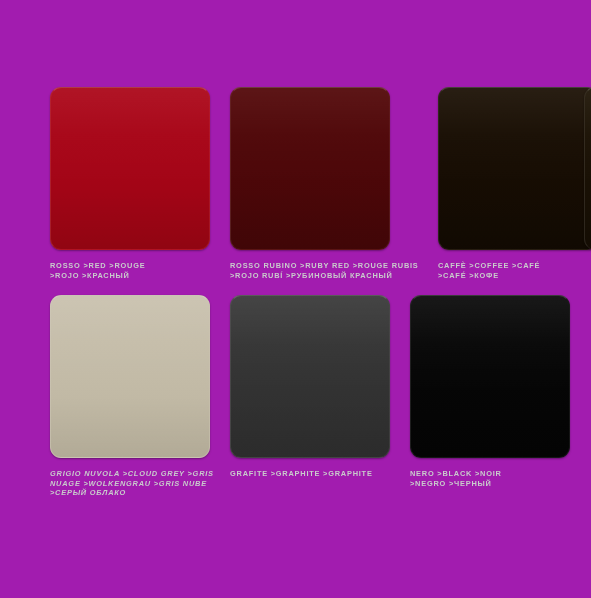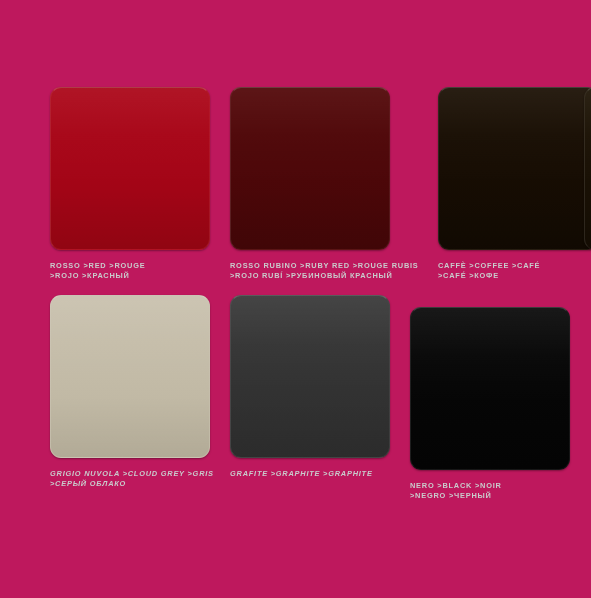--- a/index.html
+++ b/index.html
@@ -63,21 +63,21 @@
   }
   
   #swatch-cell-partial {
     position: absolute;
     width: 160px;
   }
 </style>
 </head>
 <body style="background: rgb(65, 69, 73);">
 
-<div id="palette-page" style="background: #be185d;">
+<div id="palette-page" style="background: #a21caf;">
 
   <div class="swatch-cell" style="left:50px; top:87px;">
     <div class="swatch-chip" style="background: linear-gradient(rgb(172, 7, 25) 0%, rgb(165, 5, 23) 50%, rgb(153, 5, 19) 100%);"></div>
     <div class="swatch-caption" style="color: rgb(201, 203, 204);">
       <span class="caption-line">ROSSO &gt;RED &gt;ROUGE</span>
       <span class="caption-line">&gt;ROJO &gt;КРАСНЫЙ</span>
     </div>
   </div>
 
   <div class="swatch-cell" style="left:230px; top:87px;">
@@ -97,32 +97,33 @@
   </div>
 
   <div id="swatch-cell-partial" style="left:584px; top:87px;">
     <div class="swatch-chip" style="background: linear-gradient(rgb(32, 22, 7) 0%, rgb(26, 17, 5) 50%, rgb(21, 13, 3) 100%);"></div>
   </div>
 
   <div class="swatch-cell" style="left:50px; top:295px;">
     <div class="swatch-chip" style="background: linear-gradient(rgb(201, 193, 174) 0%, rgb(195, 187, 167) 50%, rgb(188, 180, 159) 100%);"></div>
     <div class="swatch-caption" style="color: rgb(201, 203, 204); font-style: italic;">
       <span class="caption-line">GRIGIO NUVOLA &gt;CLOUD GREY &gt;GRIS</span>
+      <span class="caption-line">NUAGE &gt;WOLKENGRAU &gt;GRIS NUBE</span>
       <span class="caption-line">&gt;СЕРЫЙ ОБЛАКО</span>
     </div>
   </div>
 
-  <div class="swatch-cell" style="left:230px; top:295px;font-style:italic;">
+  <div class="swatch-cell" style="left:230px; top:295px;">
     <div class="swatch-chip" style="background: linear-gradient(rgb(58, 58, 58) 0%, rgb(51, 51, 51) 50%, rgb(46, 46, 46) 100%);"></div>
     <div class="swatch-caption" style="color: rgb(201, 203, 204);">
       <span class="caption-line">GRAFITE &gt;GRAPHITE &gt;GRAPHITE</span>
     </div>
   </div>
 
-  <div class="swatch-cell" style="left:410px; top:307px;">
+  <div class="swatch-cell" style="left:410px; top:295px;">
     <div class="swatch-chip" style="background: linear-gradient(rgb(11, 11, 11) 0%, rgb(6, 6, 6) 50%, rgb(4, 4, 4) 100%);"></div>
     <div class="swatch-caption" style="color: rgb(201, 203, 204);">
       <span class="caption-line">NERO &gt;BLACK &gt;NOIR</span>
       <span class="caption-line">&gt;NEGRO &gt;ЧЕРНЫЙ</span>
     </div>
   </div>
 
 </div>
 
 </body></html>

